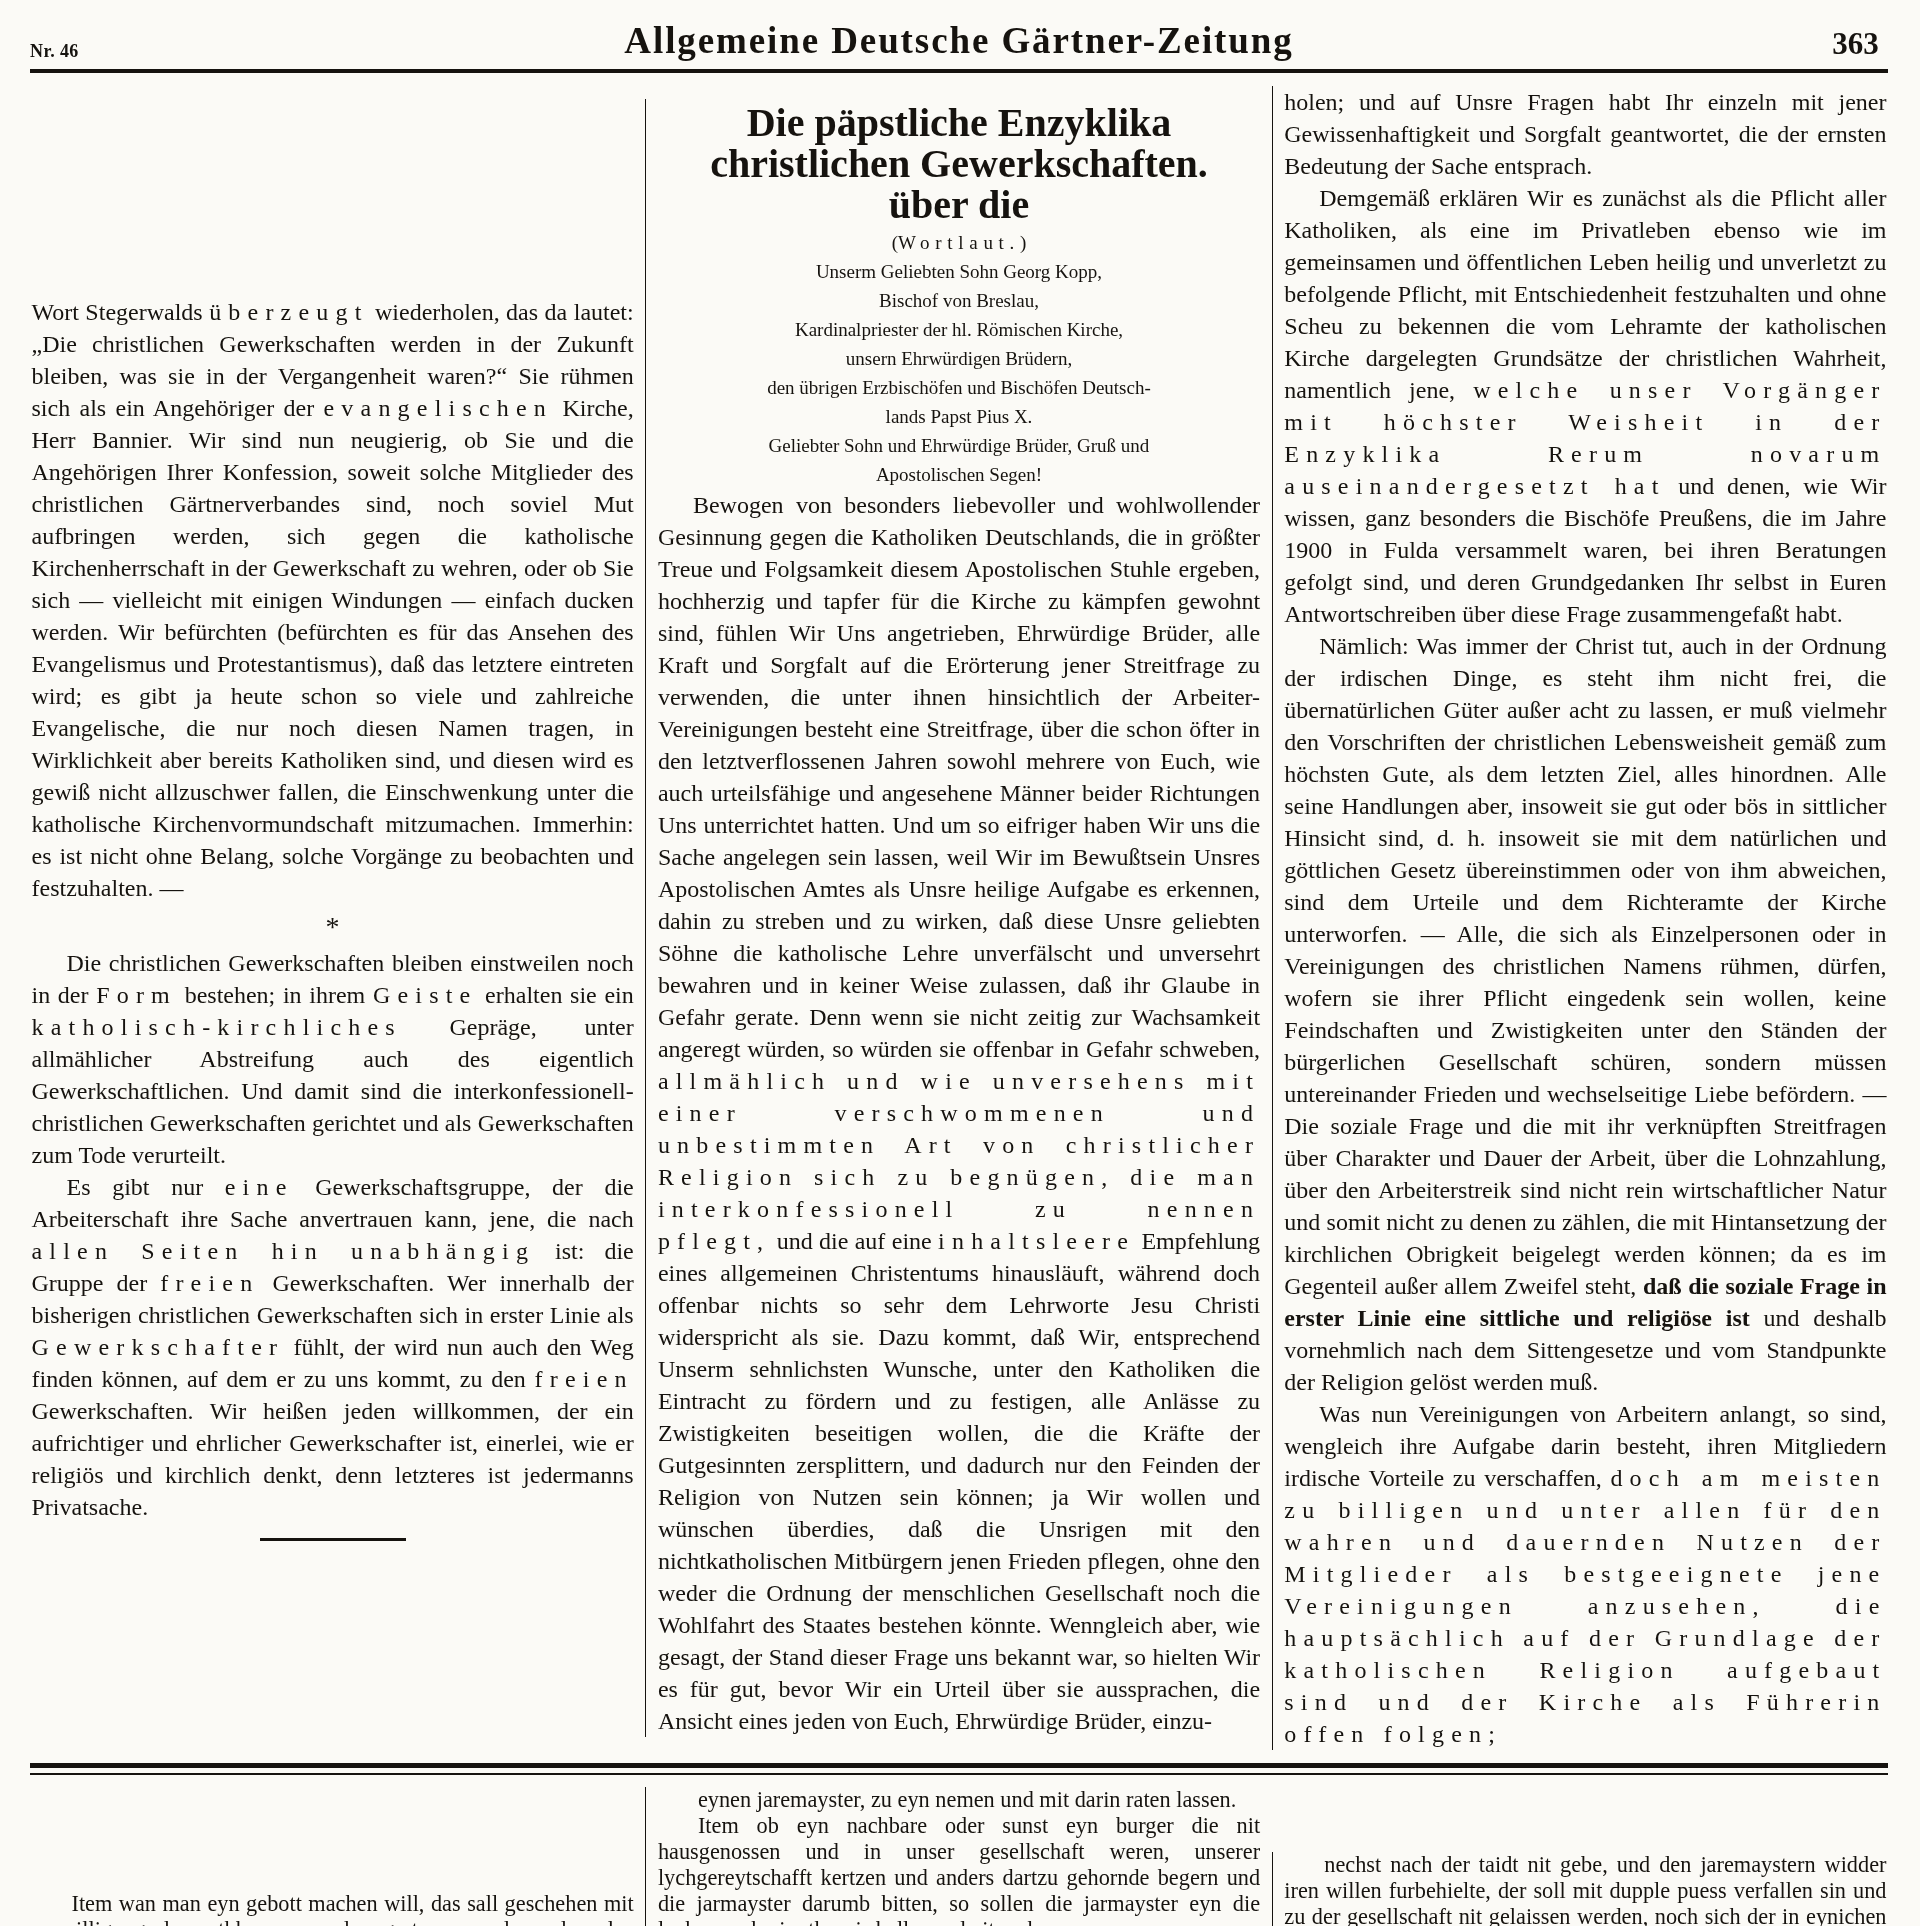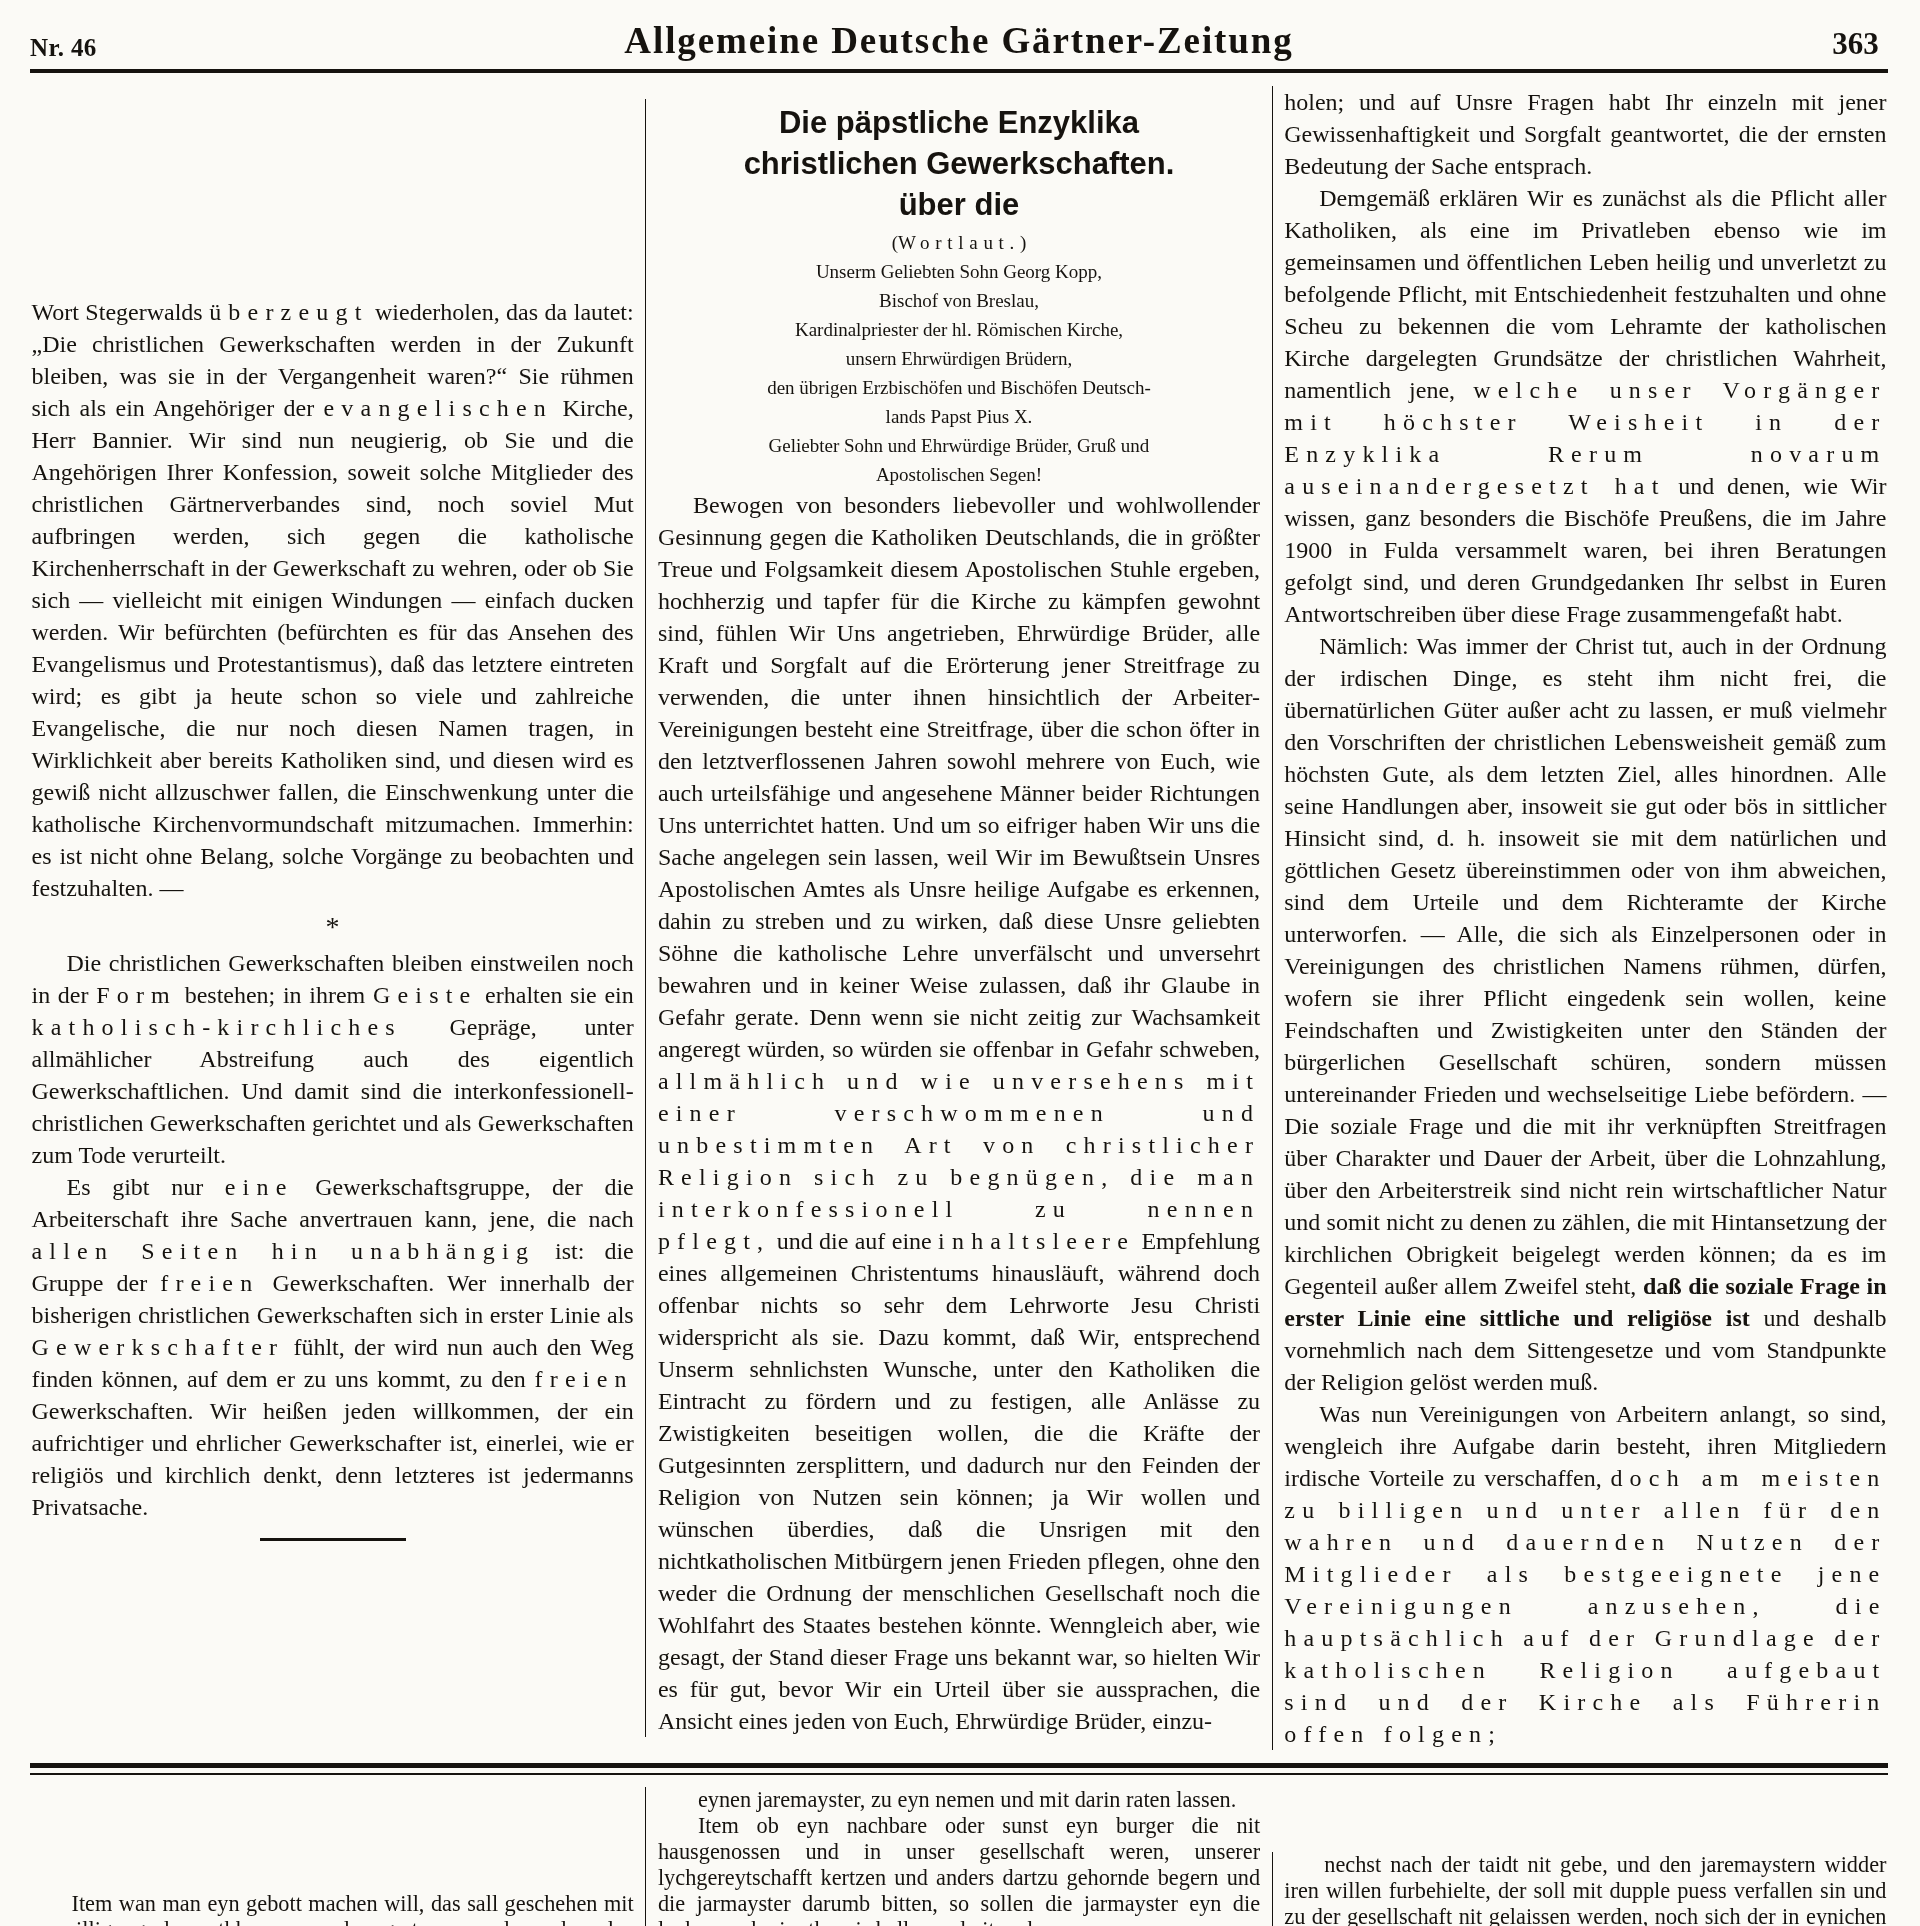--- a/index.html
+++ b/index.html
@@ -20,21 +20,21 @@
     overflow:hidden;
     position:relative;
   }
   
   .header{
     display:grid;
     grid-template-columns:1fr auto 1fr;
     align-items:end;
     margin-bottom:7.7px;
   }
-  .issue{font-size:25px;font-weight:bold;justify-self:start;letter-spacing:0.4px;}
+  .issue{font-size:18px;font-weight:bold;justify-self:start;letter-spacing:0.4px;}
   .masthead{
     font-size:37px;font-weight:bold;
     letter-spacing:1.9px;
     justify-self:center;
     white-space:nowrap;
   }
   .pagenum{font-size:31px;font-weight:bold;justify-self:end;padding-right:9.2px;}
   .hrule{height:4.2px;background:var(--ink);}
   
   .cols{display:flex;align-items:center;}
@@ -54,23 +54,23 @@
   .cols.bottom p{text-indent:40px;}
   p.noind{text-indent:0;}
   p.star{text-align:center;text-indent:0;font-size:28px;line-height:37px;margin:3.9px 0 2.3px;}
   p.sig{text-align:right;text-indent:0;padding-right:27px;}
   div.endrule{width:146px;height:2.7px;background:var(--ink);margin:14.6px auto 0;}
   
   .g{letter-spacing:.30em;}
   b{font-weight:bold;}
   
   .headline{
-    font-family:Liberation Sans, sans-serif;
+    font-family:Liberation Serif, serif;
     font-weight:bold;
-    font-size:31px;line-height:41px;
+    font-size:40px;line-height:41px;
     text-align:center;
     margin:2.3px 0 3.9px;
   }
   .chead{font-size:19px;line-height:29px;text-align:center;}
   .chead div{text-indent:0;}
   
   .secrule{height:5.8px;background:var(--ink);margin-top:12.3px;}
   .secrule2{height:1.9px;background:var(--ink);margin:4.6px 0 11.6px;}
 </style>
 </head>

